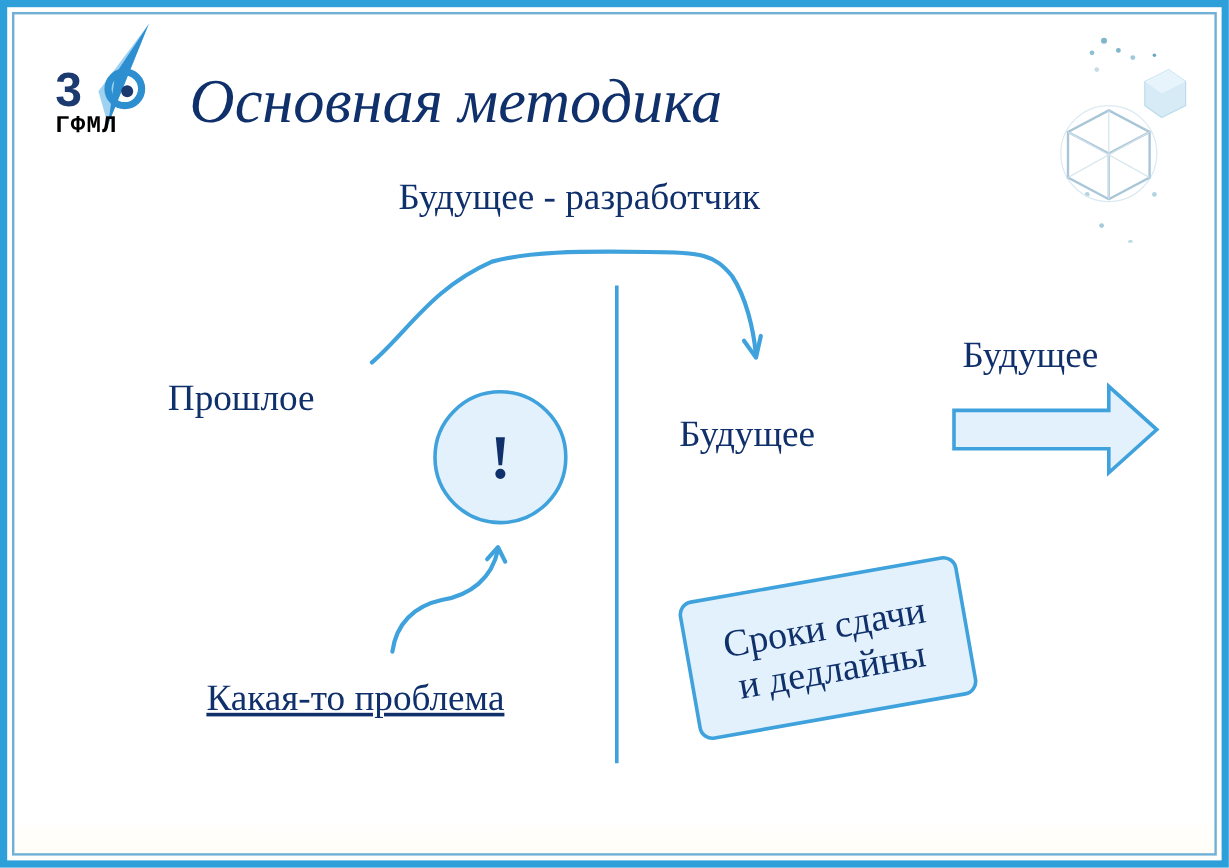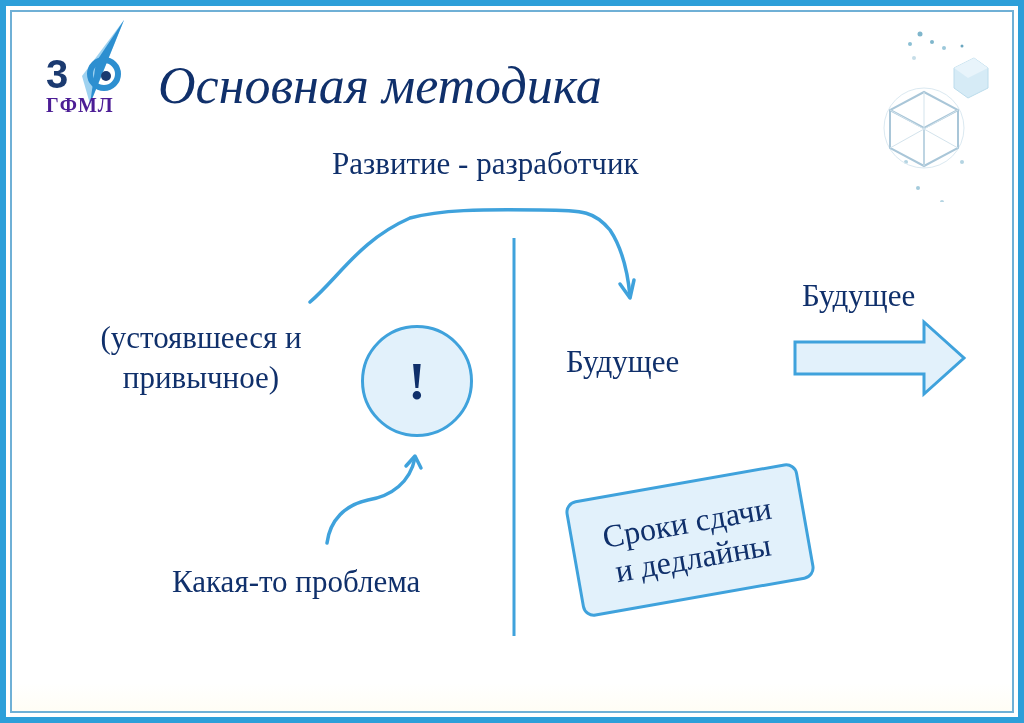--- a/index.html
+++ b/index.html
@@ -20,23 +20,23 @@
       background: linear-gradient(to bottom, #ffffff 0%, #ffffff 96%, #fffdf5 100%);
     }
     .text {
       position: absolute; color: #10306b; white-space: nowrap;
     }
     .title { left: 158px; top: 56px; font-size: 52px; line-height: 60px; font-style: italic; }
     .subtitle { left: 332px; top: 144px; font-size: 31px; line-height: 40px; }
     .past { left: 60px; top: 312px; width: 282px; text-align: center; font-size: 31px; line-height: 40px; white-space: normal; }
     .future { left: 566px; top: 342px; font-size: 31px; line-height: 40px; text-align: center; }
     .development { left: 802px; top: 276px; font-size: 31px; line-height: 40px; }
-    .problem { left: 172px; top: 562px; font-size: 31px; line-height: 40px; }
+    .problem { left: 172px; top: 562px; font-size: 31px; line-height: 40px; text-decoration: underline; }
     .logo { position: absolute; left: 38px; top: 16px; width: 100px; height: 110px; }
-    .logo-text { position: absolute; left: 46px; top: 94px; font-family: Liberation Serif, serif; font-weight: bold; font-size: 20px; color: #4c1d95; letter-spacing: 1px; }
+    .logo-text { position: absolute; left: 46px; top: 94px; font-family: Liberation Mono, monospace; font-weight: bold; font-size: 20px; color: #000000; letter-spacing: 1px; }
     .deco { position: absolute; left: 862px; top: 12px; width: 140px; height: 190px; }
     .diagram-svg { position: absolute; left: 0; top: 0; width: 1024px; height: 723px; pointer-events: none; }
     .circle {
       position: absolute; left: 361px; top: 325px; width: 112px; height: 112px;
       border-radius: 50%; border: 3px solid #3fa2dc; background: #e2f1fb; box-sizing: border-box;
       display: flex; align-items: center; justify-content: center;
       font-size: 52px; color: #10306b; font-weight: bold;
     }
     .deadline-box {
       position: absolute; left: 572px; top: 481px; width: 236px; height: 118px;
@@ -79,24 +79,24 @@
   <circle cx="62" cy="116" r="40" fill="none" stroke="#dbe9f1" stroke-width="1"></circle>
   <polygon points="62,80 96,98 96,136 62,154 28,136 28,98" fill="none" stroke="#a9c6d8" stroke-width="2"></polygon>
   <polyline points="28,98 62,116 96,98" fill="none" stroke="#a9c6d8" stroke-width="2"></polyline>
   <line x1="62" y1="116" x2="62" y2="154" stroke="#a9c6d8" stroke-width="2"></line>
   <line x1="28" y1="98" x2="96" y2="136" stroke="#d3e3ec" stroke-width="1"></line>
   <line x1="96" y1="98" x2="28" y2="136" stroke="#d3e3ec" stroke-width="1"></line>
   <line x1="62" y1="80" x2="62" y2="154" stroke="#d3e3ec" stroke-width="1"></line>
 </svg>
 
 <div class="text title">Основная методика</div>
-<div class="text subtitle">Развитие - разработчик</div>
+<div class="text subtitle">Будущее - разработчик</div>
 
 <div class="text past">
-  <div style="margin-top:6px;">(устоявшееся и привычное)</div>
+  <div>Прошлое</div>
 </div>
 
 <div class="text future">Будущее</div>
 <div class="text development">Будущее</div>
 <div class="text problem">Какая-то проблема</div>
 
 <svg class="diagram-svg" viewBox="0 0 1024 723">
 
   <line x1="514" y1="238" x2="514" y2="636" stroke="#3fa2dc" stroke-width="3"></line>
 

